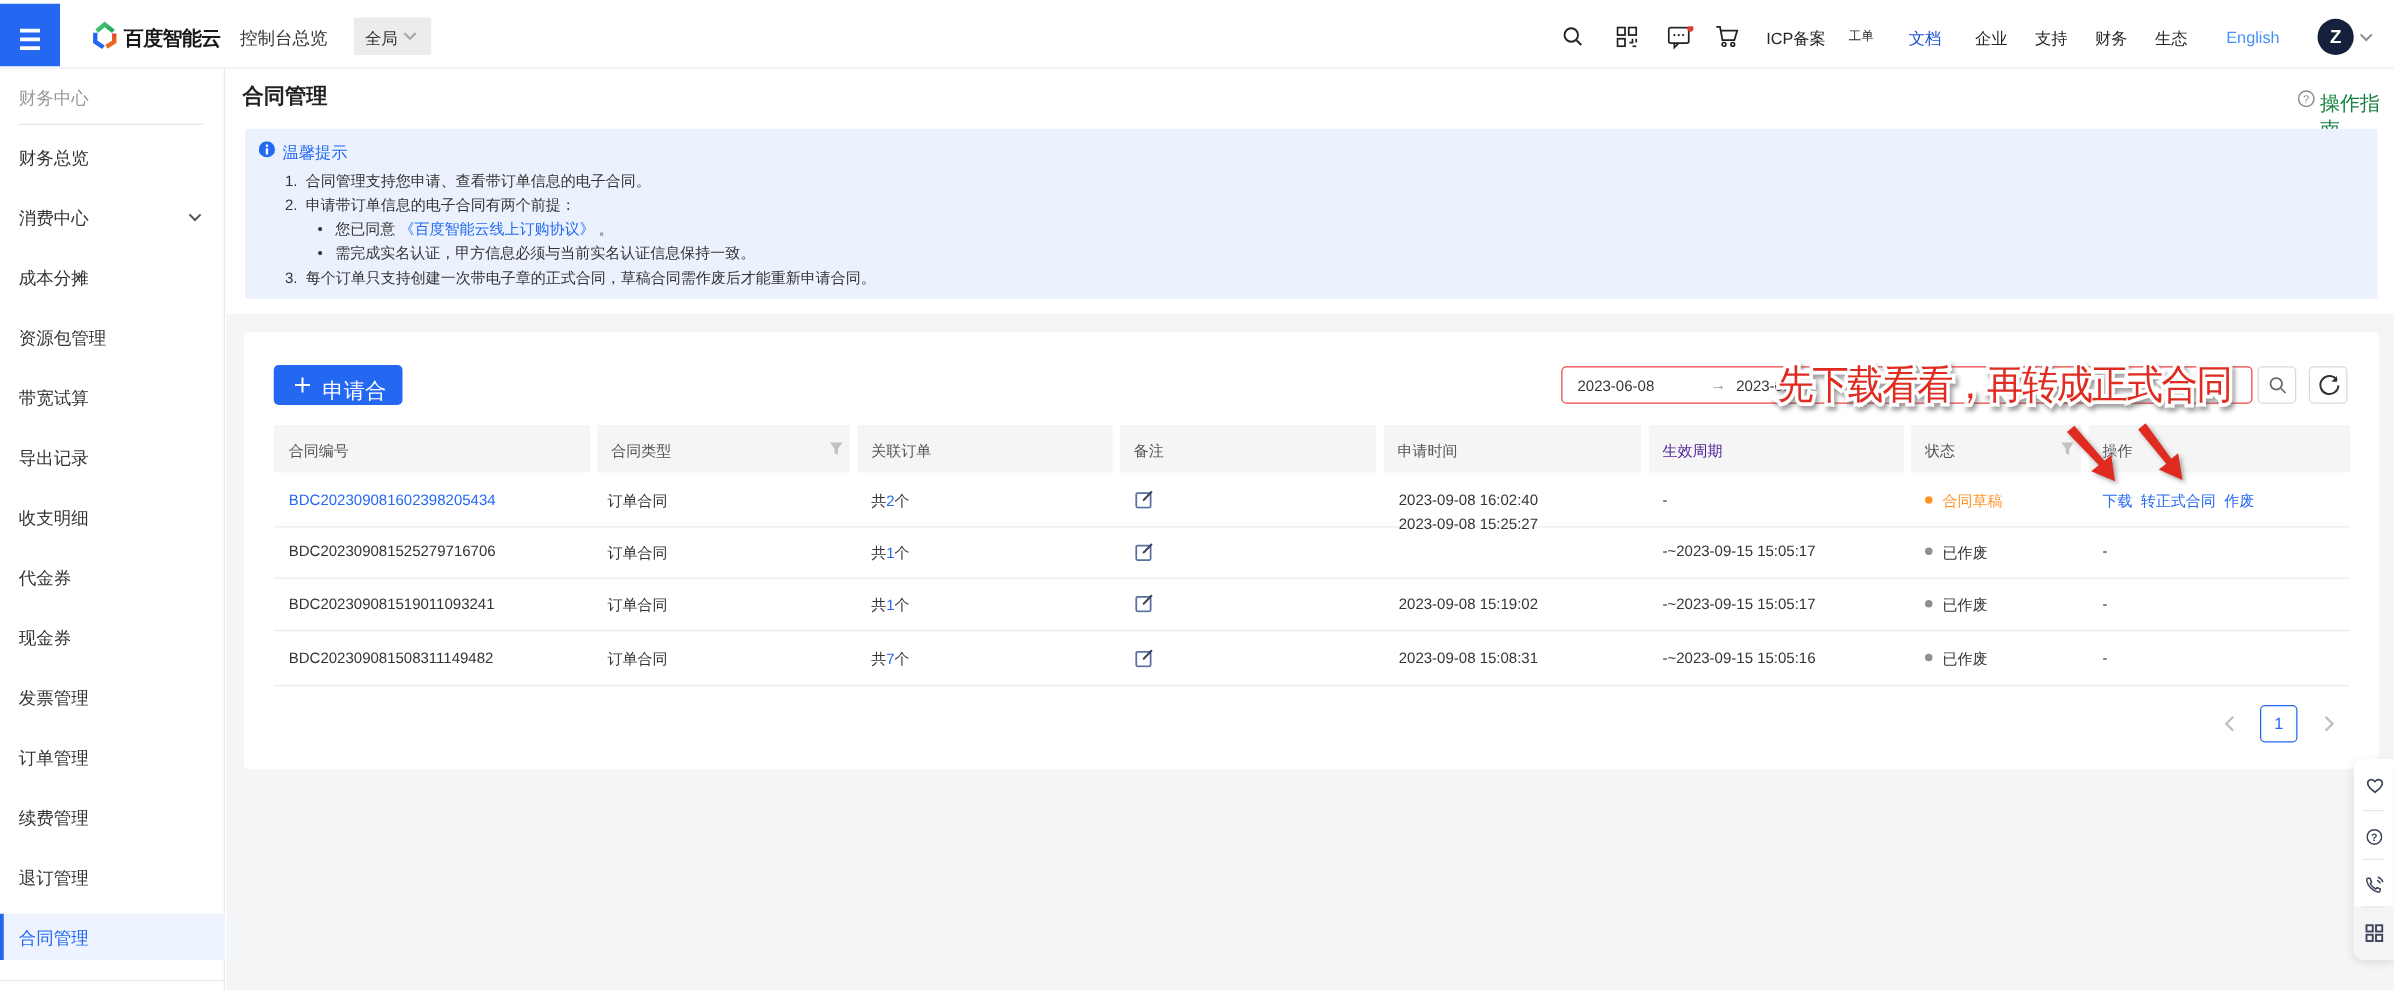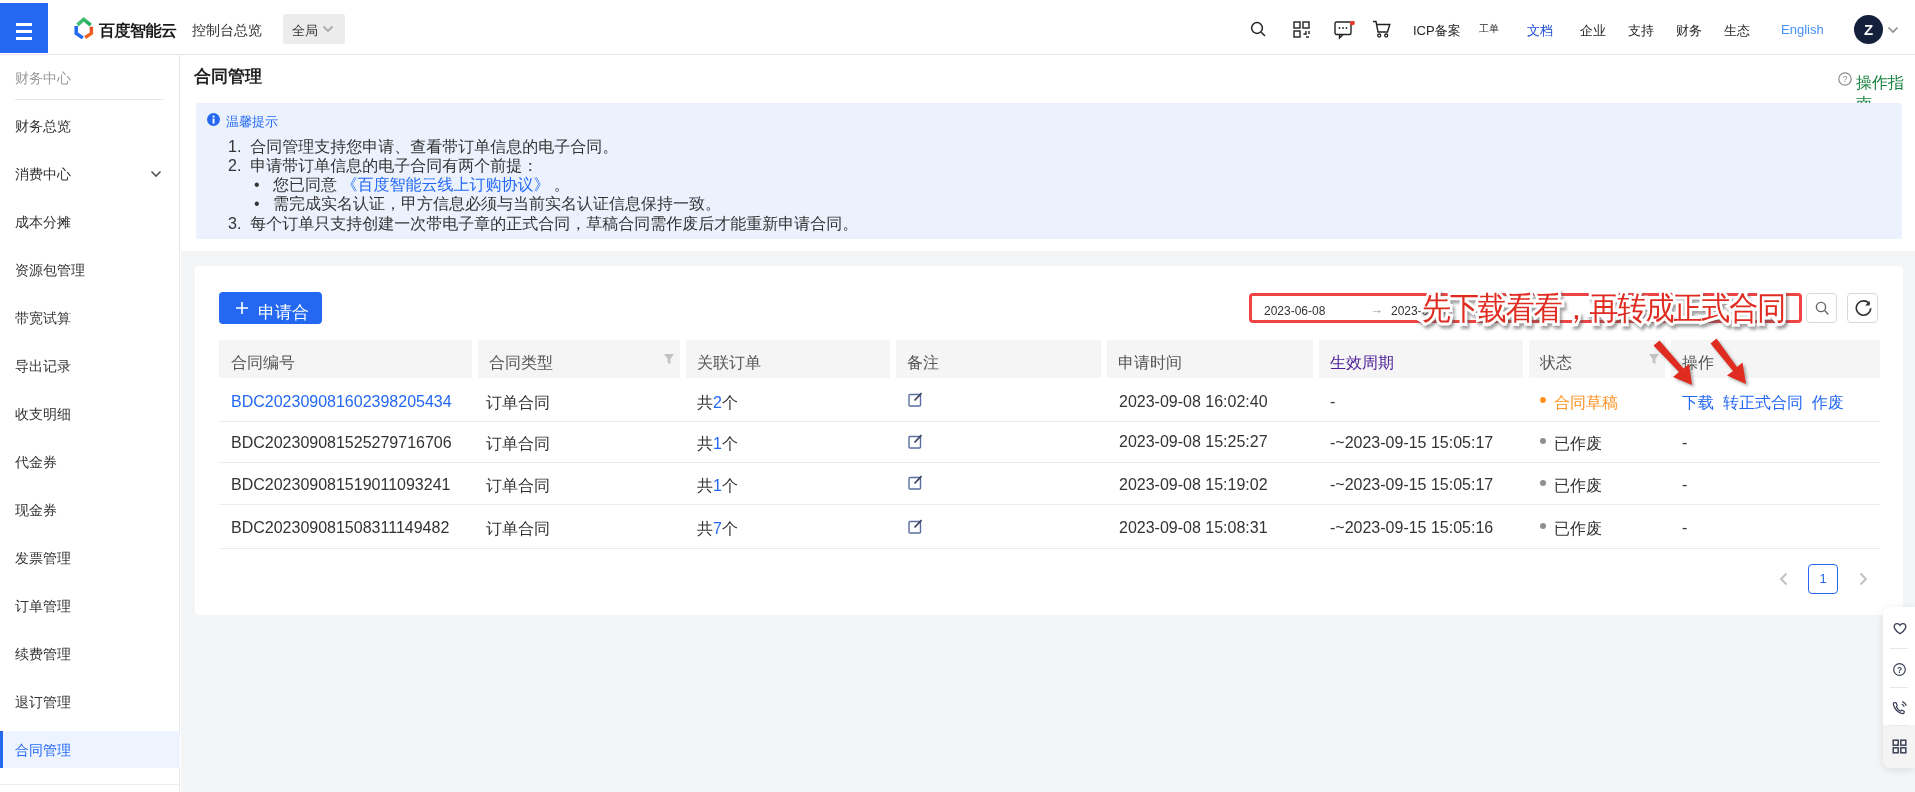--- a/index.html
+++ b/index.html
@@ -1,18 +1,18 @@
 <!DOCTYPE html>
 <html><head>
 <meta charset="utf-8">
 <style>
 *{margin:0;padding:0;box-sizing:border-box}
 html,body{width:1915px;height:792px;overflow:hidden;background:#fff;font-family:"Liberation Sans",sans-serif;-webkit-font-smoothing:antialiased}
 .abs{position:absolute}
-.t12{font-size:16px;color:#333}
+.t12{font-size:12px;color:#333}
 </style>
 </head>
 <body>
 
 <div class="abs" style="left:0;top:0;width:1915px;height:55px;background:#fff;border-bottom:1px solid #e7e7e7"></div>
 <div class="abs" style="left:0;top:3px;width:48px;height:50px;background:#2468f2">
   <div class="abs" style="left:16px;top:20px;width:16px;height:2.5px;background:#fff"></div>
   <div class="abs" style="left:16px;top:27px;width:16px;height:2.5px;background:#fff"></div>
   <div class="abs" style="left:16px;top:34px;width:16px;height:2.5px;background:#fff"></div>
 </div>
@@ -134,21 +134,21 @@
 
 <div class="abs" style="left:195px;top:266px;width:1708px;height:349px;background:#fff;border-radius:4px"></div>
 
 <div class="abs" style="left:219px;top:292px;width:103px;height:32px;background:#2468f2;border-radius:4px;color:#fff">
   <svg class="abs" style="left:16px;top:9px" width="14" height="14" viewBox="0 0 14 14">
       <path d="M7 1 V13 M1 7 H13" stroke="#fff" stroke-width="1.6"></path>
     </svg>
   <div class="abs" style="left:39px;top:9px;font-size:17px">申请合同</div>
 </div>
 
-<div class="abs" style="left:1249px;top:293px;width:553px;height:30px;border:3px solid #ef4444;border-radius:4px;background:#fff">
+<div class="abs" style="left:1249px;top:293px;width:553px;height:30px;border:1px solid #ef4444;border-radius:4px;background:#fff">
   <div class="abs" style="left:12px;top:8px;font-size:12px;color:#333">2023-06-08</div>
   <div class="abs" style="left:118px;top:6px;font-size:13px;color:#999">→</div>
   <div class="abs" style="left:139px;top:8px;font-size:12px;color:#333">2023-09-08</div>
 </div>
 <div class="abs" style="left:1806px;top:293px;width:31px;height:30px;border:1px solid #d9d9d9;border-radius:4px;background:#fff">
   <svg class="abs" style="left:8px;top:7px" width="15" height="15" viewBox="0 0 15 15">
       <circle cx="6" cy="6" r="4.6" fill="none" stroke="#666" stroke-width="1.4"></circle>
       <path d="M9.6 9.6 L13.4 13.4" stroke="#666" stroke-width="1.4"></path>
     </svg>
 </div>
@@ -197,21 +197,21 @@
     <div class="abs t12" style="left:1554px;top:392.5px;color:#ff9326">合同草稿</div>
     <div class="abs t12" style="left:1682px;top:392.5px;color:#2468f2">下载&nbsp; 转正式合同&nbsp; 作废</div>
     <div class="abs" style="left:219px;top:461.5px;width:1661px;height:1px;background:#ebebeb"></div>
     <div class="abs t12" style="left:231px;top:434.25px;">BDC202309081525279716706</div>
     <div class="abs t12" style="left:486px;top:434.25px">订单合同</div>
     <div class="abs t12" style="left:697px;top:434.25px">共<span style="color:#2468f2">1</span>个</div>
     <svg class="abs" style="left:908px;top:433.75px" width="15" height="15" viewBox="0 0 15 15">
       <rect x="1" y="2.5" width="11.5" height="11.5" rx="1" fill="none" stroke="#5a6fa0" stroke-width="1.4"></rect>
       <path d="M6.5 8.5 L13.5 1.2" stroke="#39425c" stroke-width="1.7"></path>
     </svg>
-    <div class="abs t12" style="left:1119px;top:433px">2023-09-08 15:25:27</div>
+    <div class="abs t12" style="left:1119px;top:412px">2023-09-08 15:25:27</div>
     <div class="abs t12" style="left:1330px;top:434.25px">-~2023-09-15 15:05:17</div>
     <div class="abs" style="left:1540px;top:438.25px;width:6px;height:6px;border-radius:50%;background:#8f8f8f"></div>
     <div class="abs t12" style="left:1554px;top:434.25px;color:#333">已作废</div>
     <div class="abs t12" style="left:1682px;top:434.25px">-</div>
     <div class="abs" style="left:219px;top:504px;width:1661px;height:1px;background:#ebebeb"></div>
     <div class="abs t12" style="left:231px;top:475.75px;">BDC202309081519011093241</div>
     <div class="abs t12" style="left:486px;top:475.75px">订单合同</div>
     <div class="abs t12" style="left:697px;top:475.75px">共<span style="color:#2468f2">1</span>个</div>
     <svg class="abs" style="left:908px;top:475.25px" width="15" height="15" viewBox="0 0 15 15">
       <rect x="1" y="2.5" width="11.5" height="11.5" rx="1" fill="none" stroke="#5a6fa0" stroke-width="1.4"></rect>

